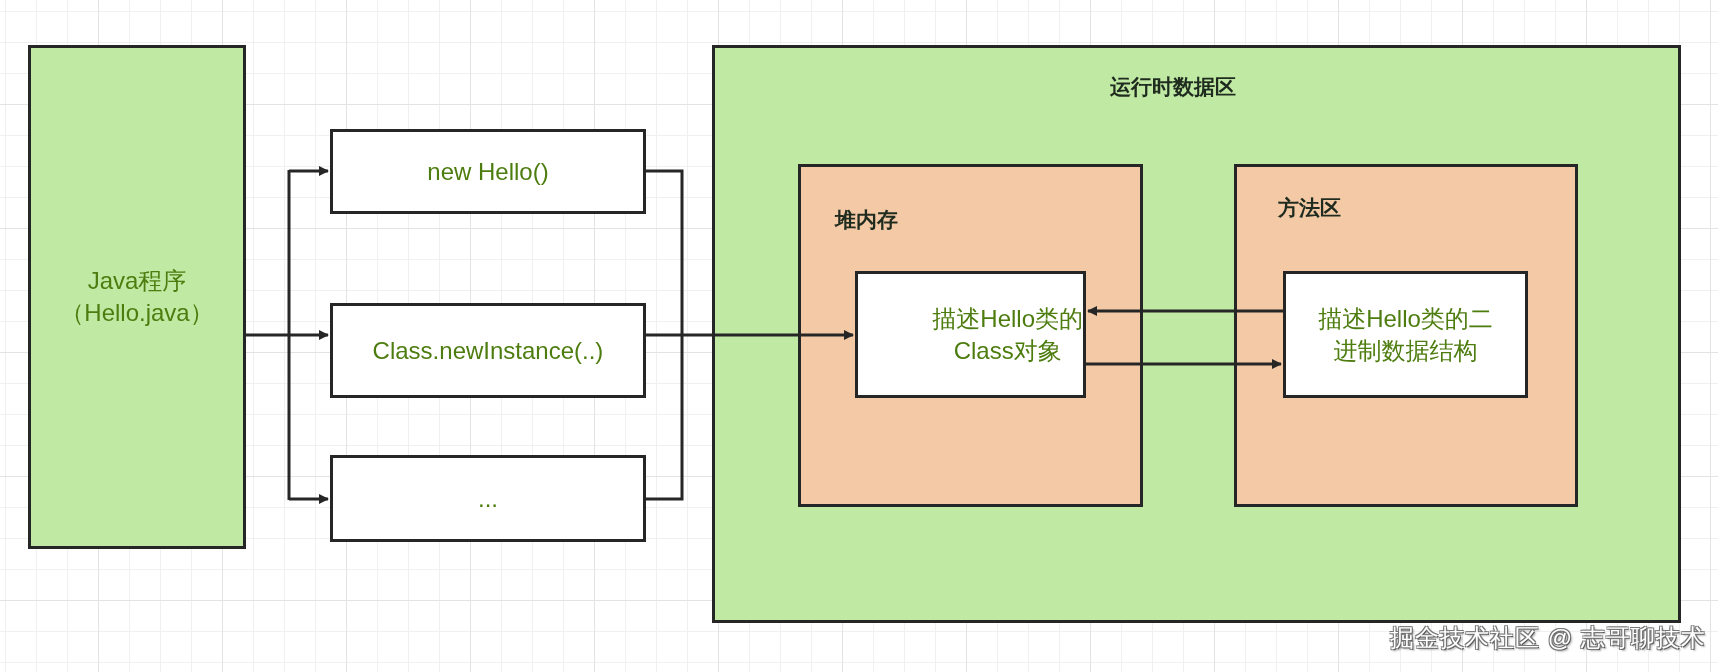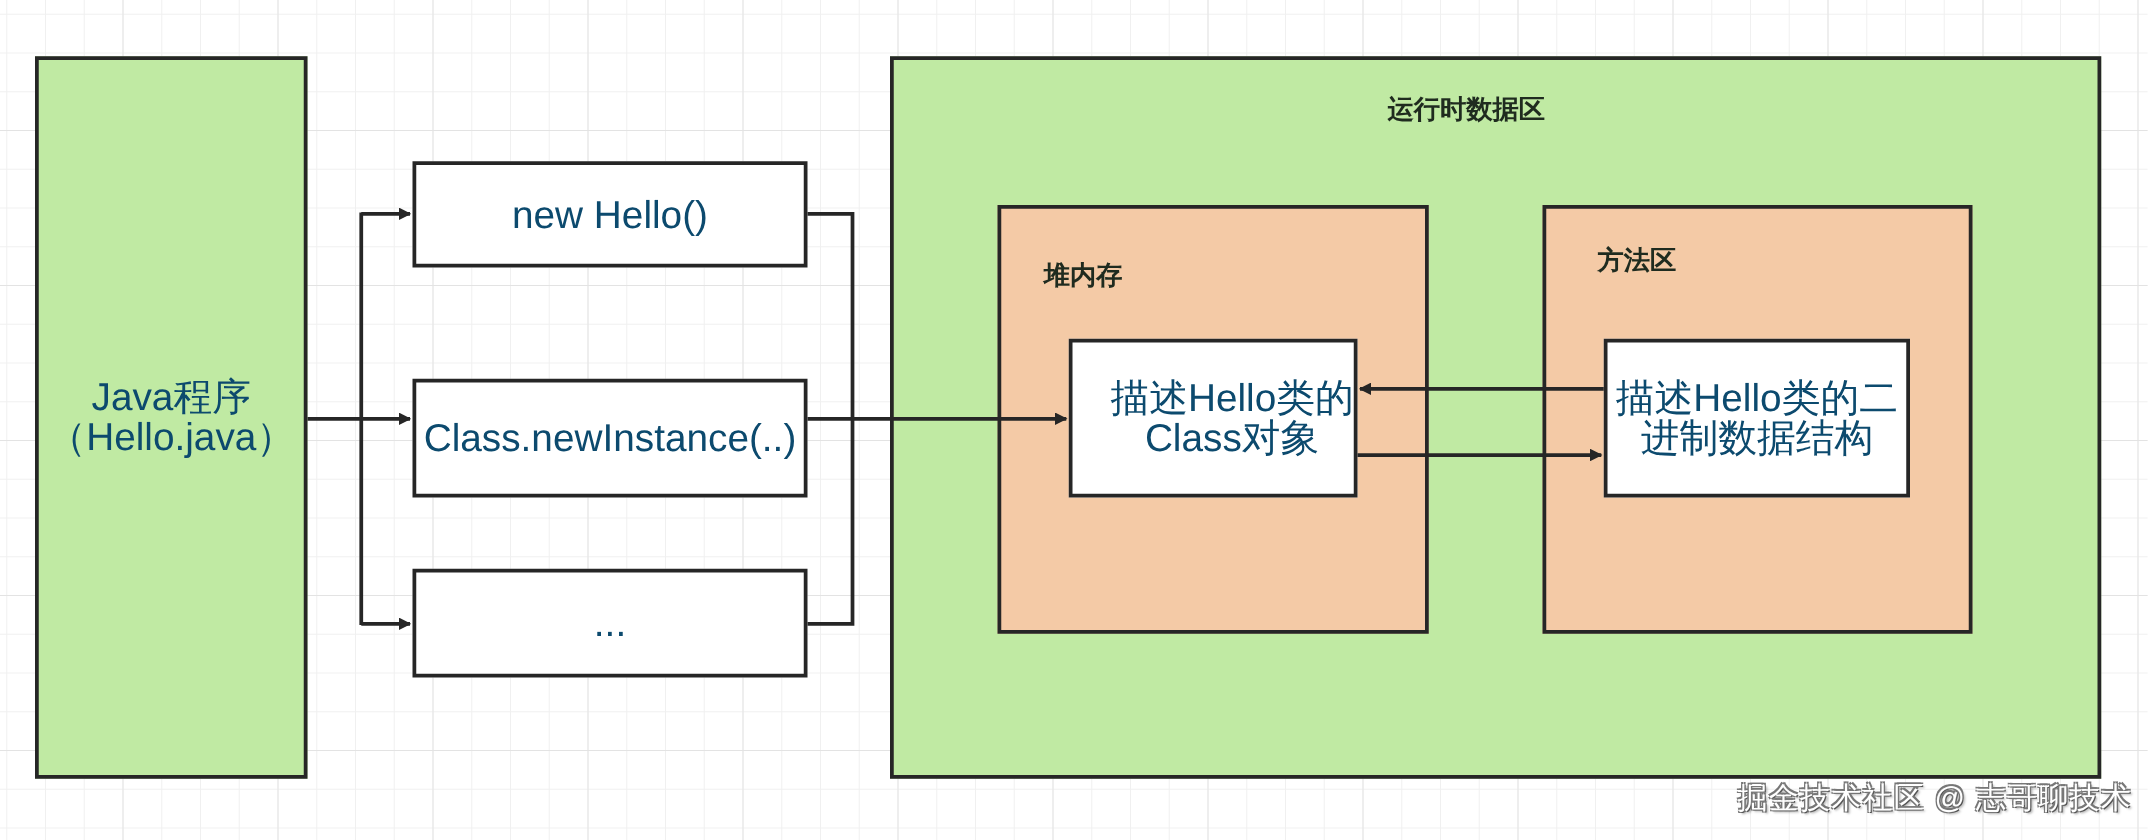--- a/index.html
+++ b/index.html
@@ -18,23 +18,23 @@
   }
   .box {
     position: absolute; box-sizing: border-box;
     border: 3px solid #262626;
     display: flex; align-items: center; justify-content: center;
     text-align: center;
   }
   .green { background: #c0eaa3; }
   .peach { background: #f4caa6; }
   .white { background: #ffffff; }
-  .label-text { font-size: 31px; line-height: 32px; white-space: pre-line; color: #0c4a6e; }
+  .label-text { font-size: 24px; line-height: 32px; white-space: pre-line; color: #4d7c0f; }
   .title-text { position: absolute; font-size: 21px; font-weight: bold; color: #1f2b1f; }
-  #java-box { left: 28px; top: 45px; width: 218px; height: 578px; }
+  #java-box { left: 28px; top: 45px; width: 218px; height: 504px; }
   #runtime-box { left: 712px; top: 45px; width: 969px; height: 578px; align-items: flex-start; justify-content: flex-start; }
   #runtime-title { left: 1110px; top: 73px; }
   #box-new { left: 330px; top: 129px; width: 316px; height: 85px; }
   #box-reflect { left: 330px; top: 288px; width: 316px; height: 95px; margin-top: 15px; }
   #box-other { left: 330px; top: 455px; width: 316px; height: 87px; }
   #heap-box { left: 798px; top: 164px; width: 345px; height: 343px; }
   #heap-title { left: 835px; top: 206px; }
   #method-box { left: 1234px; top: 164px; width: 344px; height: 343px; }
   #method-title { left: 1278px; top: 194px; }
   #class-obj-box { left: 855px; top: 271px; width: 231px; height: 127px; }

